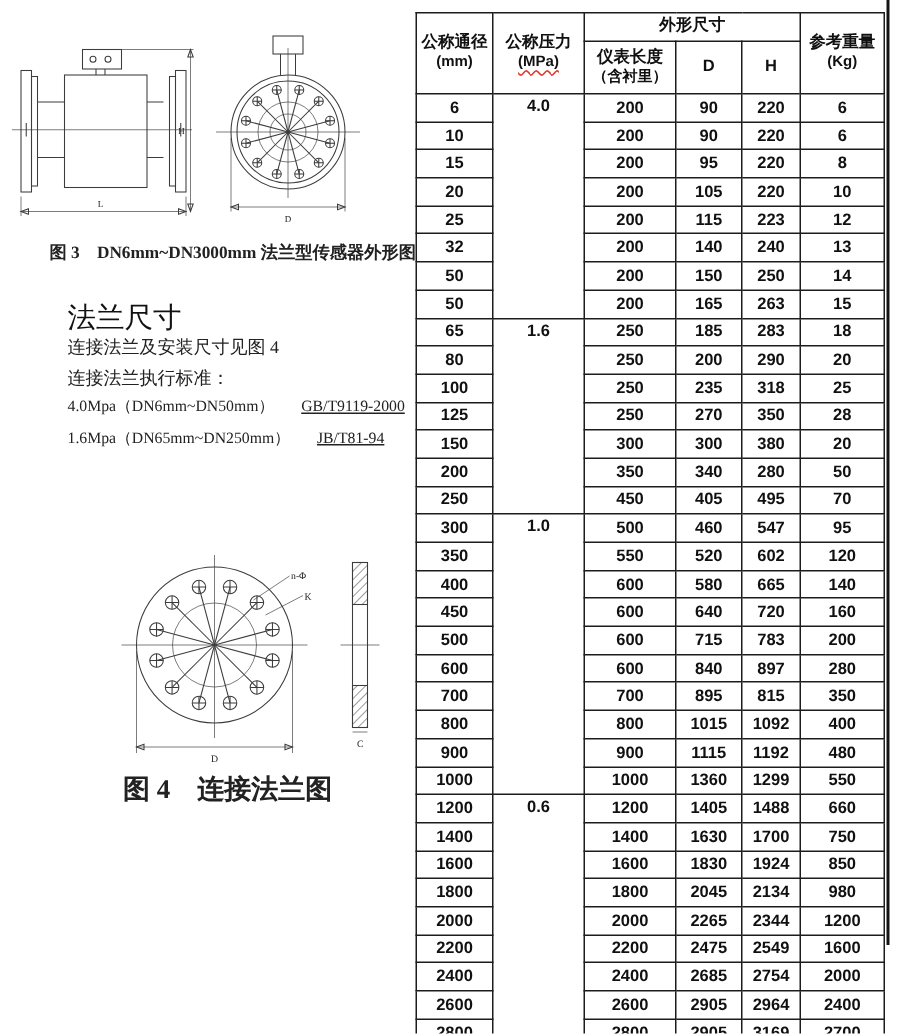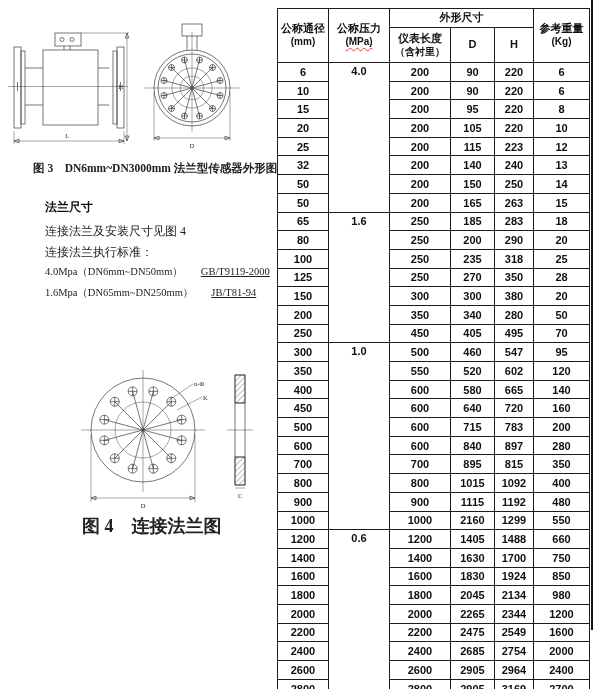--- a/index.html
+++ b/index.html
@@ -14,21 +14,21 @@
     stroke:#3c3c3c;stroke-width:.7;fill:none;
   }
   .draw .thin{stroke-width:.45;}
   .draw text{stroke:none;fill:#222;font-family:"Liberation Serif",serif;}
   .draw .hatch{fill:url(#hatchp);} 
   .fig-caption{
     font-family:"Liberation Serif",serif;font-weight:700;font-size:11.5px;
     color:#222;white-space:nowrap;
   }
   .section-heading{
-    font-family:"Liberation Sans",sans-serif;font-weight:700;font-size:12px;color:#111;
+    font-family:"Liberation Sans",sans-serif;font-weight:400;font-size:19px;color:#111;
   }
   .body-line{
     font-family:"Liberation Serif",serif;font-size:12px;color:#222;white-space:nowrap;
   }
   .standards{font-family:"Liberation Serif",serif;font-size:10.5px;color:#222;}
   .standards .std-row{height:21px;line-height:21px;white-space:nowrap;}
   .standards .code{margin-left:18px;text-decoration:underline;}
   
   .spec-table-wrap{position:absolute;left:277px;top:8px;}
   table.spec{
@@ -471,21 +471,21 @@
         <tr>
           <td>900</td>
           <td>900</td>
           <td>1115</td>
           <td>1192</td>
           <td>480</td>
         </tr>
         <tr>
           <td>1000</td>
           <td>1000</td>
-          <td>2160</td>
+          <td>1360</td>
           <td>1299</td>
           <td>550</td>
         </tr>
         <tr>
           <td>1200</td>
           <td rowspan="10" class="pressure-cell">0.6</td>
           <td>1200</td>
           <td>1405</td>
           <td>1488</td>
           <td>660</td>

